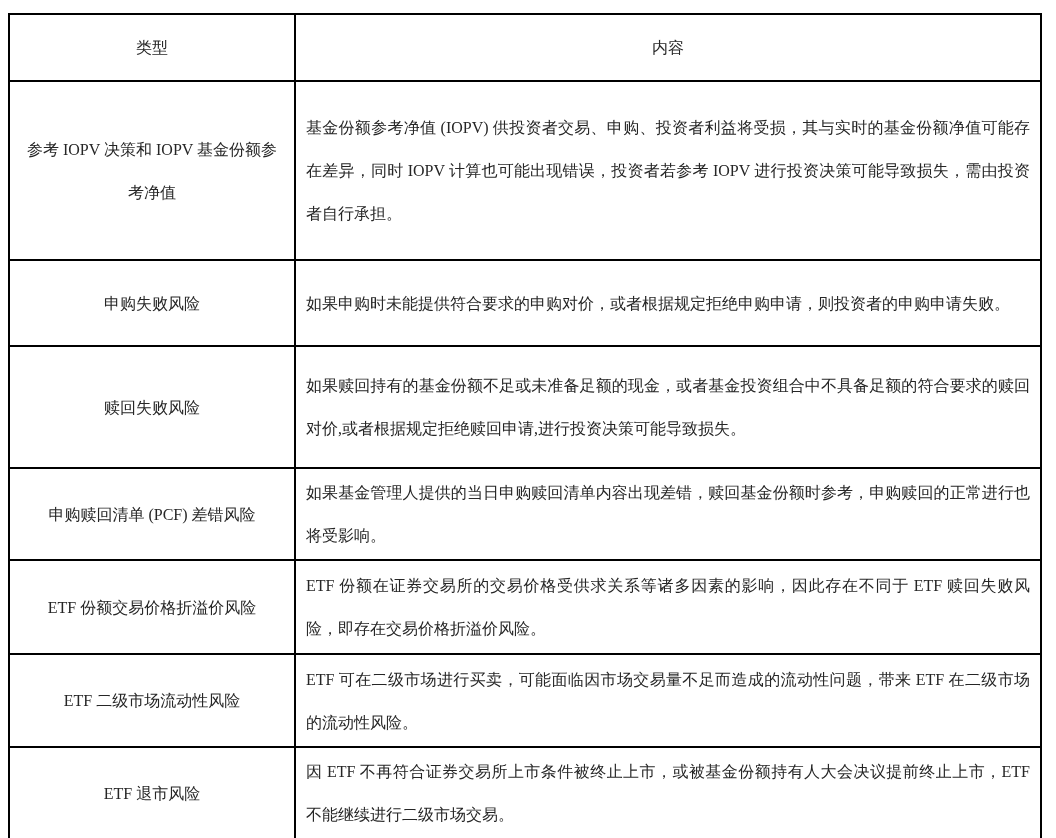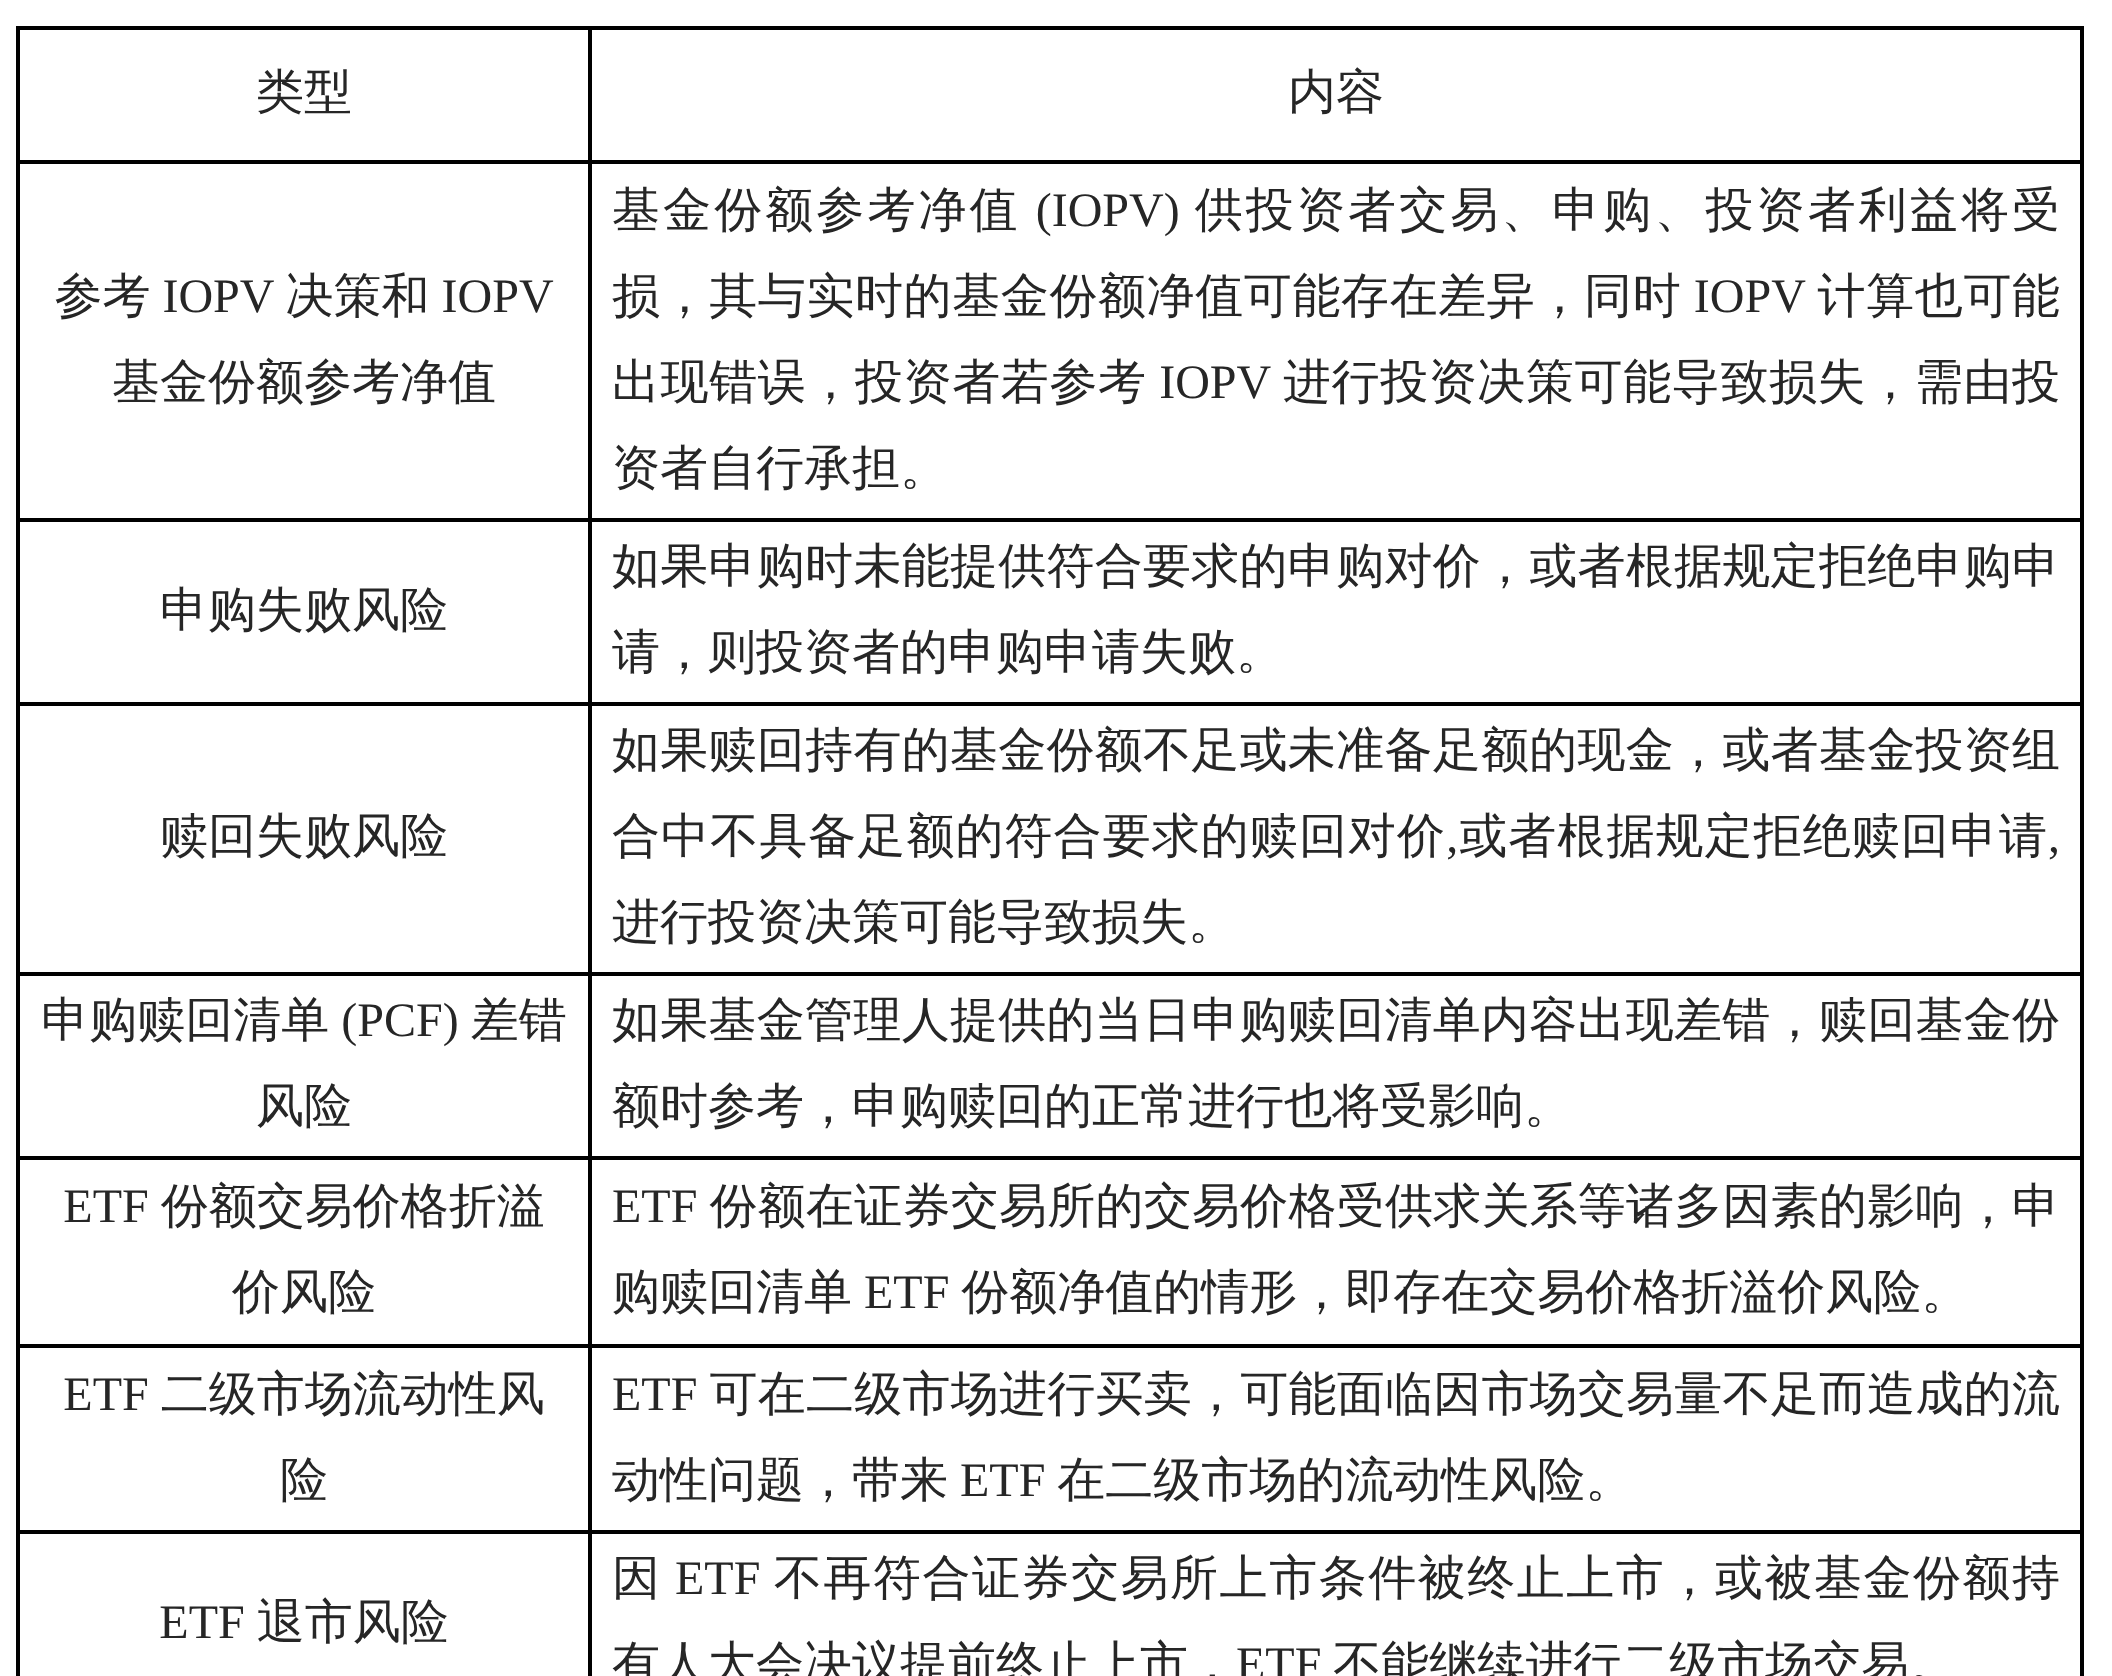--- a/index.html
+++ b/index.html
@@ -20,21 +20,21 @@
     top: 13px;
     width: 1032px;
     border-collapse: collapse;
     table-layout: fixed;
     border: 2px solid #000;
     border-bottom-width: 3px;
   }
   table.risk-table th,
   table.risk-table td {
     border: 2px solid #000;
-    font-size: 24px;
+    font-size: 16px;
     font-weight: normal;
     vertical-align: middle;
     overflow: hidden;
   }
   col.c-type { width: 286px; }
   col.c-content { width: 746px; }
   .cell-type {
     text-align: center;
     line-height: 43px;
     padding: 2px 10px;
@@ -83,21 +83,21 @@
     <tr class="r-3">
       <td class="cell-type">赎回失败风险</td>
       <td class="cell-content">如果赎回持有的基金份额不足或未准备足额的现金，或者基金投资组合中不具备足额的符合要求的赎回对价,或者根据规定拒绝赎回申请,进行投资决策可能导致损失。</td>
     </tr>
     <tr class="r-4">
       <td class="cell-type">申购赎回清单 (PCF) 差错风险</td>
       <td class="cell-content">如果基金管理人提供的当日申购赎回清单内容出现差错，赎回基金份额时参考，申购赎回的正常进行也将受影响。</td>
     </tr>
     <tr class="r-5">
       <td class="cell-type">ETF 份额交易价格折溢价风险</td>
-      <td class="cell-content">ETF 份额在证券交易所的交易价格受供求关系等诸多因素的影响，申购赎回清单 ETF 份额净值的情形，即存在交易价格折溢价风险。</td>
+      <td class="cell-content">ETF 份额在证券交易所的交易价格受供求关系等诸多因素的影响，因此存在不同于 ETF 赎回失败风险，即存在交易价格折溢价风险。</td>
     </tr>
     <tr class="r-6">
       <td class="cell-type">ETF 二级市场流动性风险</td>
       <td class="cell-content">ETF 可在二级市场进行买卖，可能面临因市场交易量不足而造成的流动性问题，带来 ETF 在二级市场的流动性风险。</td>
     </tr>
     <tr class="r-7">
       <td class="cell-type">ETF 退市风险</td>
       <td class="cell-content">因 ETF 不再符合证券交易所上市条件被终止上市，或被基金份额持有人大会决议提前终止上市，ETF 不能继续进行二级市场交易。</td>
     </tr>
   </tbody>

